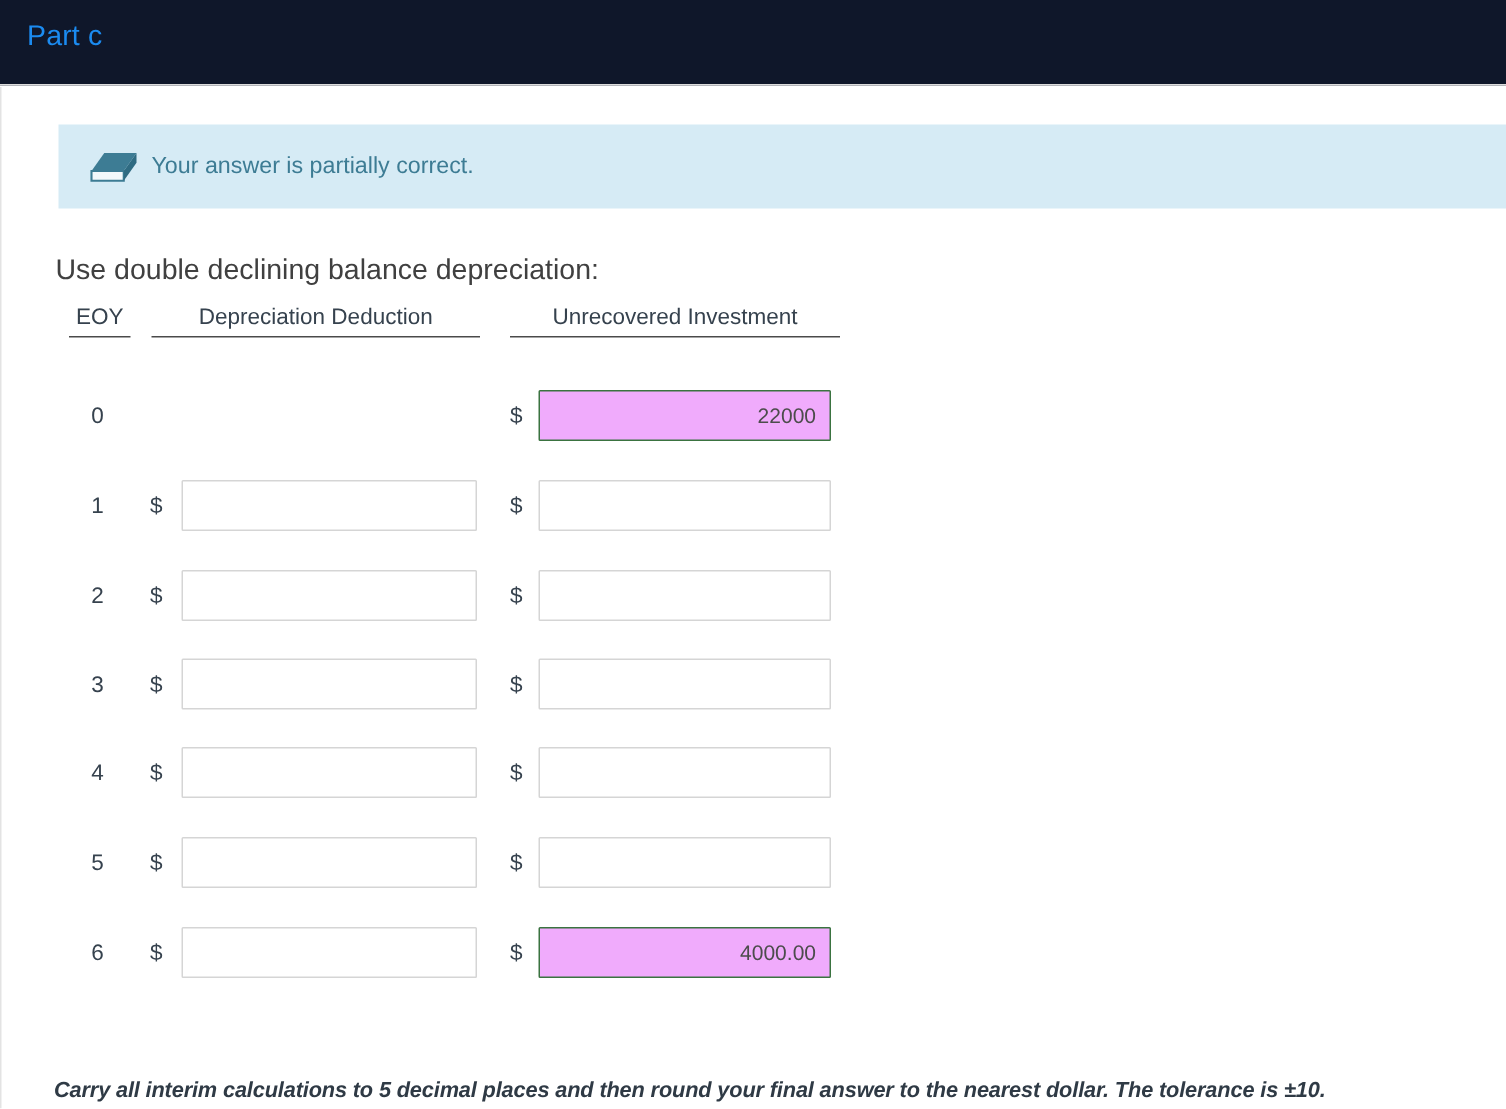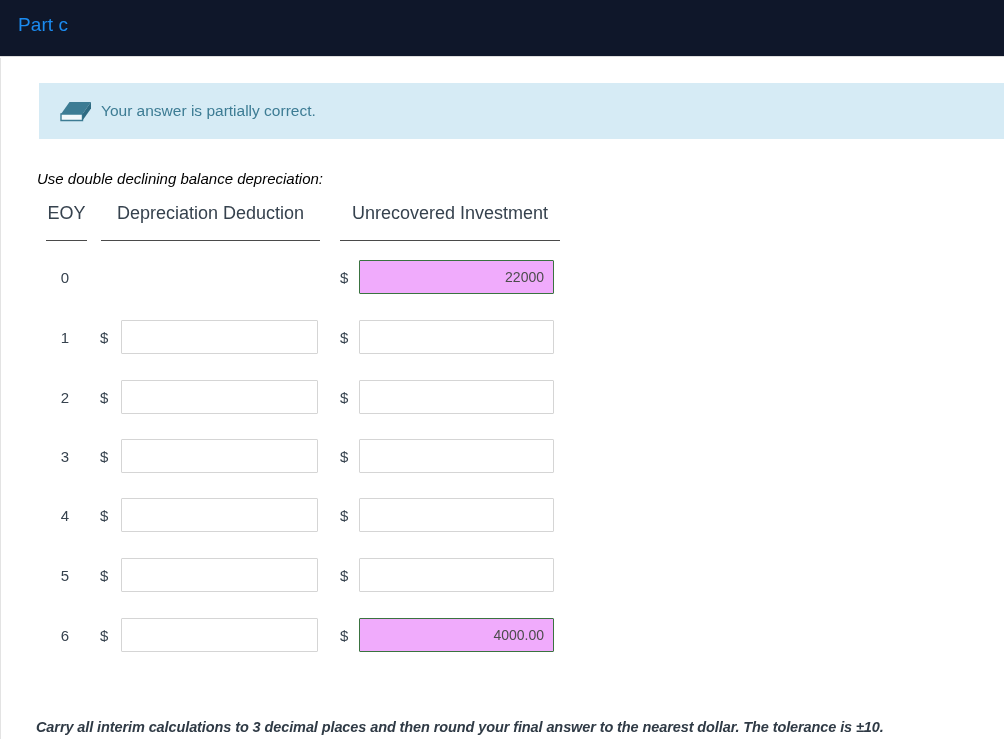--- a/index.html
+++ b/index.html
@@ -65,43 +65,42 @@
     align-items: center;
     font-size: 15.5px;
     color: #3d7c94;
     white-space: nowrap;
   }
 
   
   .instruction {
     position: absolute;
     left: 37px; top: 170px;
-    font-size: 15px;
-    color: #000000;
-    white-space: nowrap;
-    font-style: italic;
+    font-size: 19px;
+    color: #404040;
+    white-space: nowrap;
   }
 
   
   .tbl {
     position: absolute;
     left: 0; top: 0;
     width: 1004px; height: 739px;
     pointer-events: none;
   }
   .tbl > * { pointer-events: auto; }
 
   .col-head {
     position: absolute;
-    font-size: 18px;
+    font-size: 15px;
     color: #36424e;
     white-space: nowrap;
     text-align: center;
     border-bottom: 1px solid #4a4a4a;
-    padding-bottom: 16px;
+    padding-bottom: 4px;
   }
   .head-eoy   { left: 46px;  top: 203px; width: 41px; }
   .head-dep   { left: 101px; top: 203px; width: 219px; }
   .head-unrec { left: 340px; top: 203px; width: 220px; }
 
   .row-label {
     position: absolute;
     width: 20px;
     font-size: 15px;
     color: #36424e;
@@ -211,15 +210,15 @@
     <input class="fld col-b" style="top: 558px;" value="">
 
     <div class="row-label" style="top:627px;left:55px">6</div>
     <div class="dollar" style="top:627px;left:100px">$</div>
     <input class="fld col-a" style="top: 618px;" value="">
     <div class="dollar" style="top:627px;left:340px">$</div>
     <input class="fld col-b locked" style="top: 618px; padding-left: 36px;" readonly="" value="4000.00">
 
   </div>
 
-  <div class="note">Carry all interim calculations to 3 decimal places and then round your final answer to the nearest dollar. The tolerance is ±10.</div>
+  <div class="note">Carry all interim calculations to 5 decimal places and then round your final answer to the nearest dollar. The tolerance is ±10.</div>
 
 </div>
 
 </body></html>

